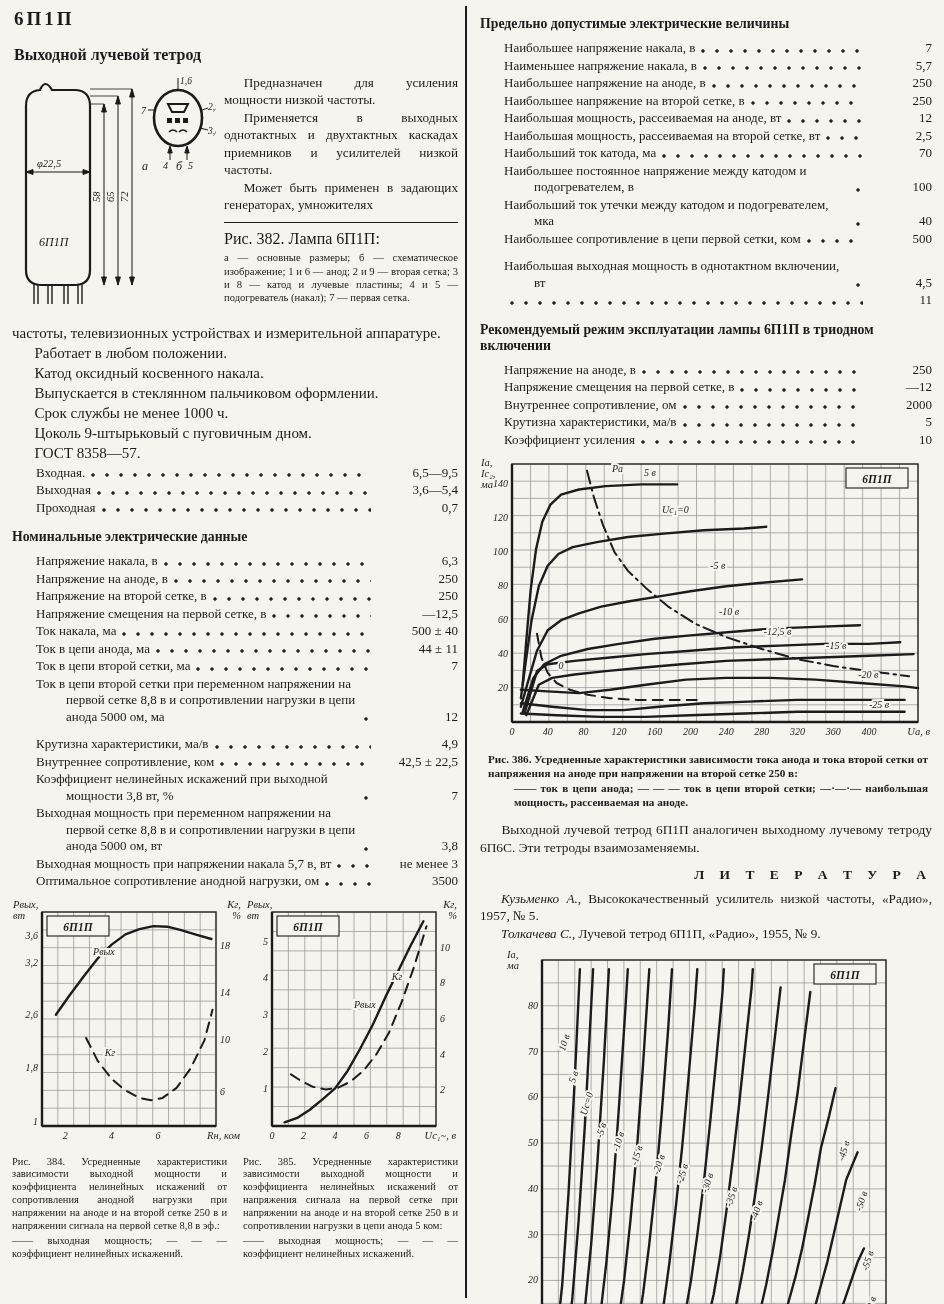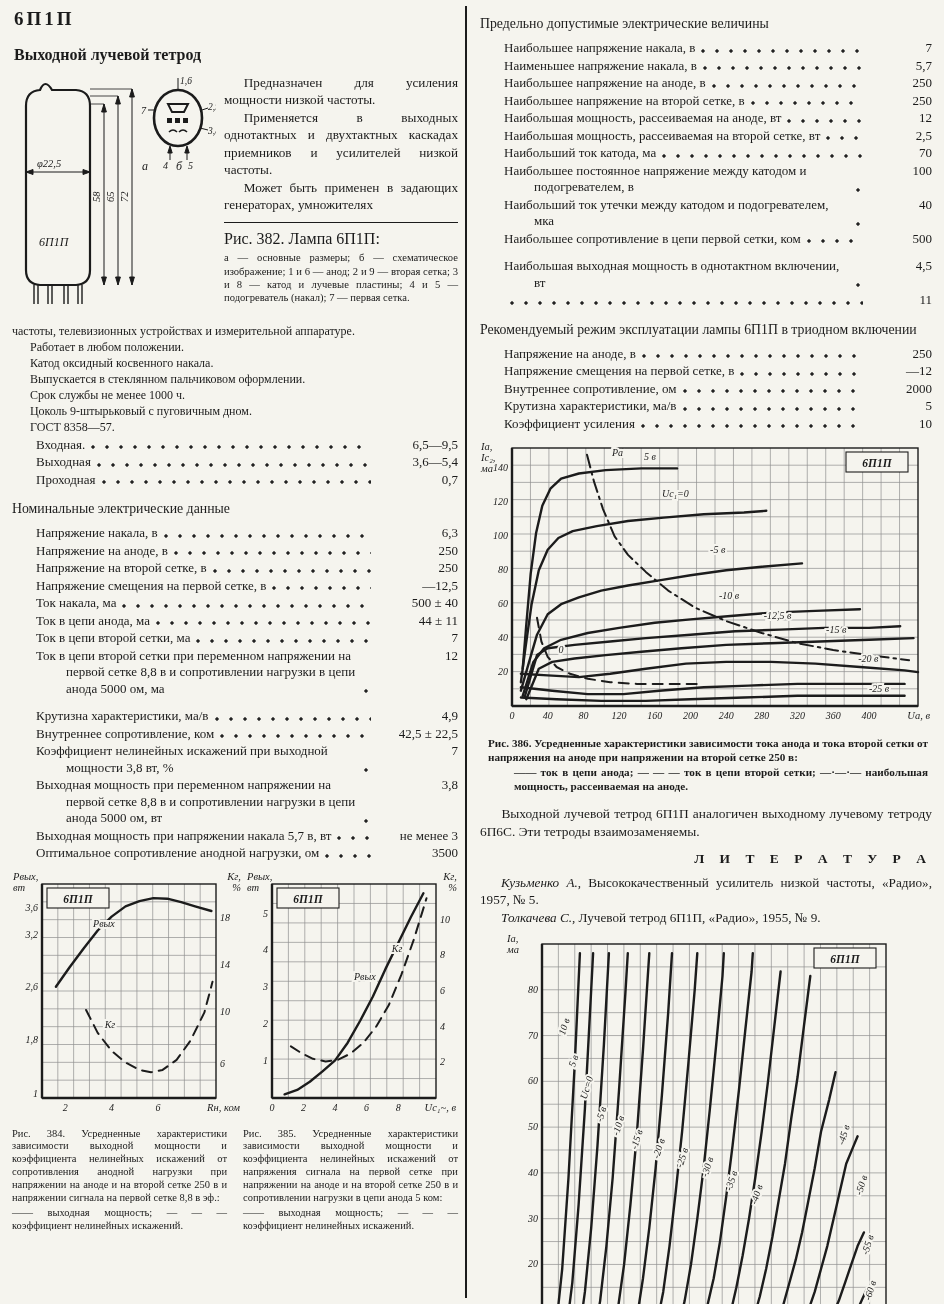--- a/index.html
+++ b/index.html
@@ -12,26 +12,26 @@
   .code{font-size:19px;font-weight:bold;letter-spacing:3px;margin:0 0 16px 2px;}
   .title{font-size:16px;font-weight:bold;margin:0 0 10px 2px;}
   .figrow{display:flex;gap:8px;}
   .figart{flex:none;width:204px;}
   .figside{flex:1;min-width:0;}
   .figtext{font-size:13.2px;line-height:1.32;text-align:justify;}
   .figtext p{margin:0;text-indent:1.5em;}
   .rule{border:none;border-top:1.8px solid #1b1b1b;margin:9px 0 6px;}
   .figcap{font-size:10.6px;line-height:1.25;text-align:justify;}
   .figcap .t{font-size:16px;margin-bottom:2px;}
-  .paras{font-size:12px;line-height:1.33;text-align:justify;margin-top:2px;}
+  .paras{font-size:15px;line-height:1.33;text-align:justify;margin-top:2px;}
   .paras p{margin:0;}
   .paras p + p{text-indent:1.5em;}
-  .sect{font-size:13.8px;font-weight:normal;margin:13px 0 8px 0;}
+  .sect{font-size:13.8px;font-weight:bold;margin:13px 0 8px 0;}
   .dotlist{padding-left:24px;font-size:13px;line-height:1.27;}
-  .drow{display:flex;margin:1px 0;}
+  .drow{display:flex;align-items:flex-end;margin:1px 0;}
   .drow.gap{margin-top:11px;}
   .dlbl{flex:0 1 auto;padding-left:30px;text-indent:-30px;}
   .dfill{flex:1 1 10px;min-width:10px;height:6px;margin:0 3px;align-self:flex-end;margin-bottom:3px;
          background-image:radial-gradient(circle at 5px 3px,#222 1.4px,transparent 1.9px);
          background-size:14px 6px;background-repeat:repeat-x;}
   .dval{flex:none;width:84px;text-align:right;white-space:nowrap;}
   .colR .dval{width:66px;}
   .chartrow{display:flex;gap:4px;margin-top:8px;}
   .chart{position:relative;}
   .ch384{width:230px;height:252px;}

